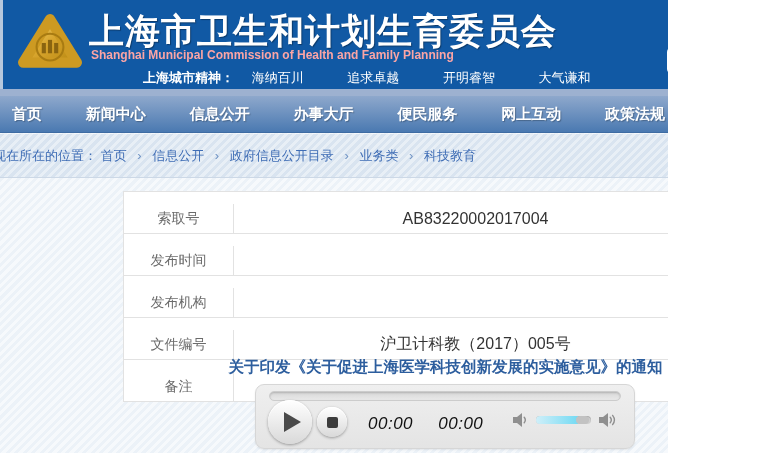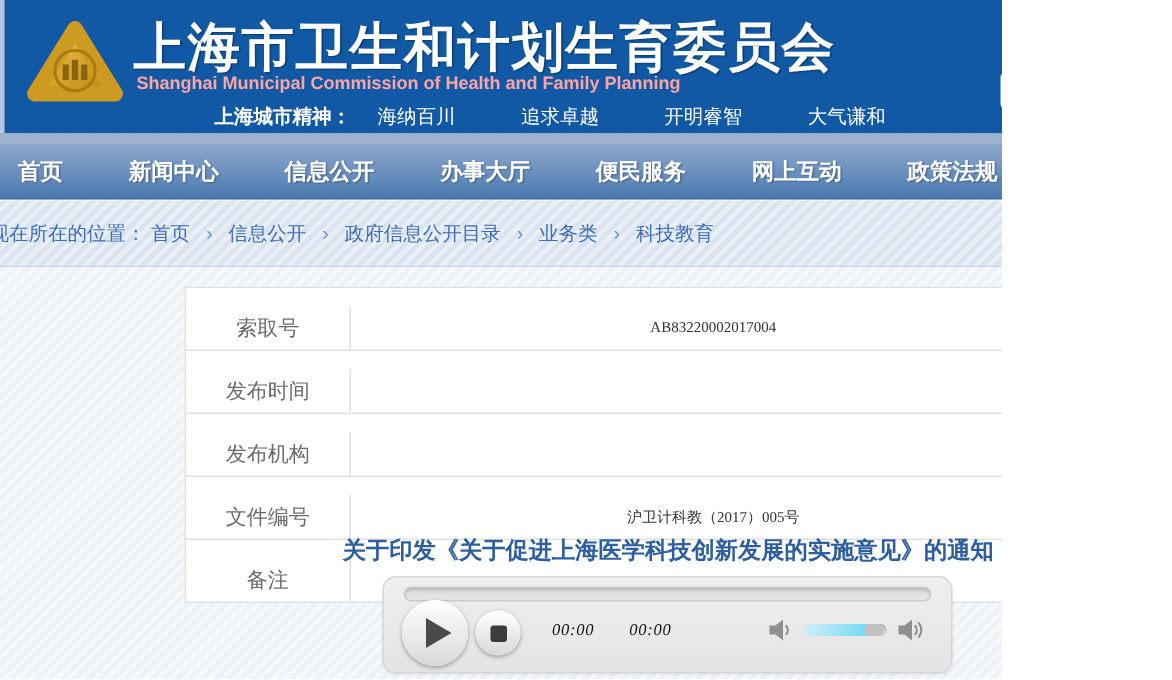--- a/index.html
+++ b/index.html
@@ -41,22 +41,22 @@
   .crumb a { color:#3f6db5; text-decoration:none; cursor:pointer; }
   .crumb .sep { margin:0 7px; color:#6f93c4; }
 
   
   .info-table { position:absolute; left:123px; top:191px; width:645px;
                 border:1px solid #e2e2e2; border-bottom:none; background:#fff; }
   .itr { display:flex; height:30px; border-bottom:1px solid #e2e2e2;margin-top:12px; }
   .itr .lab { width:110px; border-right:1px solid #e2e2e2; display:flex;
               align-items:center; justify-content:center; color:#6b6b6b; font-size:14px; }
   .itr .val { flex:1; display:flex; align-items:center; justify-content:center;
-              padding-right:50px; font-family:Liberation Serif, serif;
-              font-size:10px; color:#333; }
+              padding-right:50px; font-family:Liberation Sans, sans-serif;
+              font-size:16px; color:#333; }
 
   
   .art-title { position:absolute; left:123px; top:357px; width:645px; text-align:center;
                color:#2d5e9e; font-size:15.5px; font-weight:bold; white-space:nowrap;font-family:Liberation Serif, serif; }
 
   
   .player { position:absolute; left:255px; top:384px; width:380px; height:65px;
             background:linear-gradient(#efefef,#e4e4e4); border:1px solid #d6d6d6;
             border-radius:9px; box-shadow:0 1px 2px rgba(0,0,0,.08); }
   .ptrack { position:absolute; left:13px; right:13px; top:6px; height:10px;
@@ -64,22 +64,22 @@
             border-radius:10px; box-shadow:inset 0 1px 2px rgba(0,0,0,.18); cursor:pointer; }
   .btn { position:absolute; border-radius:50%; cursor:pointer;
          background:linear-gradient(#ffffff,#d9d9d9);
          box-shadow:0 1px 3px rgba(0,0,0,.35), inset 0 1px 0 #fff;
          display:flex; align-items:center; justify-content:center; }
   .play { left:12px; top:15px; width:44px; height:44px; }
   .play .tri { width:0; height:0; border-left:17px solid #4a4a4a;
                border-top:10px solid transparent; border-bottom:10px solid transparent; margin-left:5px; }
   .stop { left:61px; top:22px; width:30px; height:30px; }
   .stop .sq { width:11px; height:11px; background:#3c3c3c; border-radius:2px; }
-  .times { position:absolute; left:112px; top:29px; font-family:Liberation Serif, serif;
-           font-style:italic; font-size:11px; color:#111; letter-spacing:.5px; }
+  .times { position:absolute; left:112px; top:29px; font-family:Liberation Sans, sans-serif;
+           font-style:italic; font-size:17px; color:#111; letter-spacing:.5px; }
   .times span { margin-right:20px; }
   .vol { position:absolute; right:16px; top:27px; display:flex; align-items:center; gap:7px; }
   .vol .spk { cursor:pointer; display:flex; align-items:center; }
   .vslider { position:relative; width:55px; height:8px; border-radius:8px; background:#cfcfcf;
              box-shadow:inset 0 1px 1px rgba(0,0,0,.2); cursor:pointer; }
   .vfill { position:absolute; left:0; top:0; height:8px; width:42px; border-radius:8px 0 0 8px;
            background:linear-gradient(to right,#cfeff9,#74daf3); }
   .vthumb { position:absolute; left:40px; top:0; width:13px; height:8px; border-radius:4px;
             background:#c2c2c2; cursor:grab; }
 </style>

